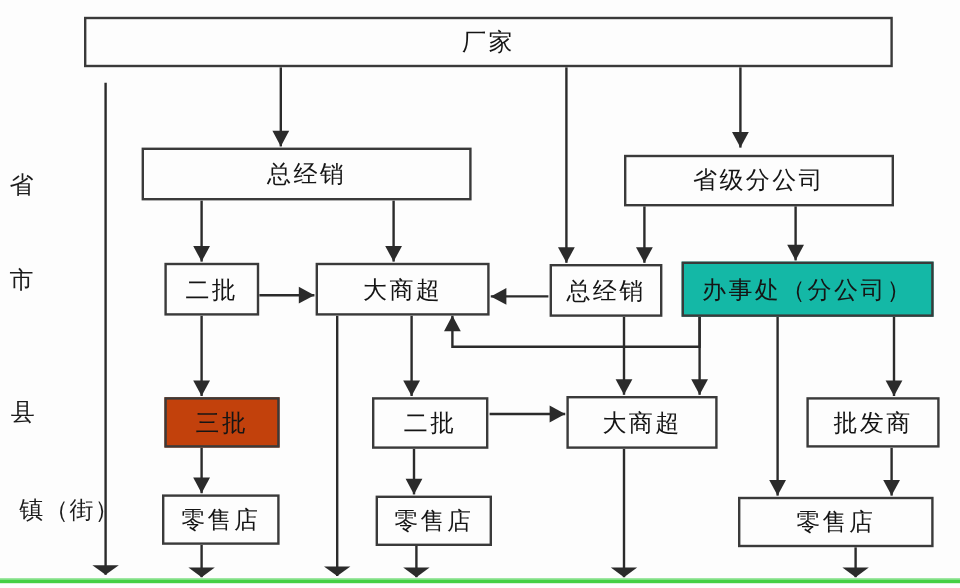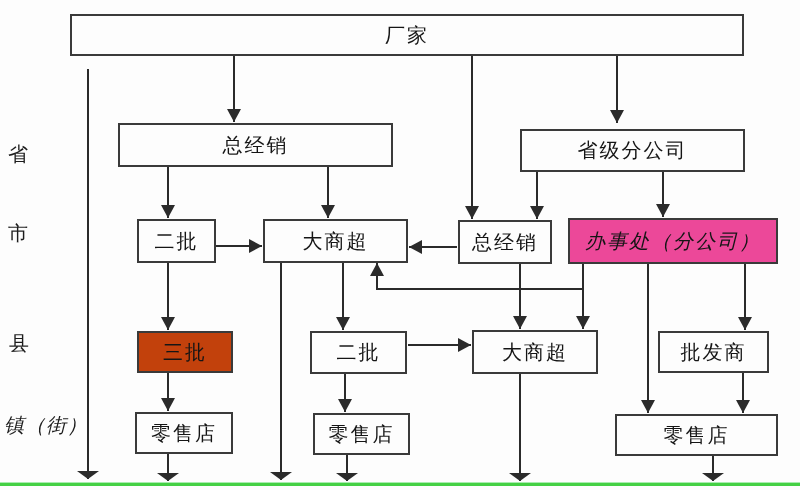--- a/index.html
+++ b/index.html
@@ -95,45 +95,45 @@
       </div>
       <div class="node" style="left: 137px; top: 219px; width: 79px; height: 44px; border-color: rgb(58, 58, 58); background: rgb(253, 253, 253);">
         <span>二批</span>
       </div>
       <div class="node" style="left: 263px; top: 219px; width: 145px; height: 44px; border-color: rgb(58, 58, 58); background: rgb(253, 253, 253);">
         <span>大商超</span>
       </div>
       <div class="node" style="left: 458px; top: 220px; width: 94px; height: 44px; border-color: rgb(58, 58, 58); background: rgb(253, 253, 253);">
         <span>总经销</span>
       </div>
-      <div class="node" style="left: 568px; top: 218px; width: 210px; height: 46px; border-color: rgb(58, 58, 58); background: #ec4899; font-style: italic;">
+      <div class="node" style="left: 568px; top: 218px; width: 210px; height: 46px; border-color: rgb(58, 58, 58); background: #14b8a6;">
         <span>办事处（分公司）</span>
       </div>
       <div class="node" style="left: 137px; top: 331px; width: 96px; height: 42px; border-color: rgb(58, 58, 58); background: #c2410c;">
         <span>三批</span>
       </div>
       <div class="node" style="left: 310px; top: 331px; width: 97px; height: 43px; border-color: rgb(58, 58, 58); background: rgb(253, 253, 253);">
         <span>二批</span>
       </div>
       <div class="node" style="left: 472px; top: 330px; width: 126px; height: 44px; border-color: rgb(58, 58, 58); background: rgb(253, 253, 253);">
         <span>大商超</span>
       </div>
-      <div class="node" style="left: 658px; top: 331px; width: 111px; height: 42px; border-color: rgb(58, 58, 58); background: rgb(253, 253, 253);">
+      <div class="node" style="left: 672px; top: 331px; width: 111px; height: 42px; border-color: rgb(58, 58, 58); background: rgb(253, 253, 253);">
         <span>批发商</span>
       </div>
       <div class="node" style="left: 135px; top: 412px; width: 98px; height: 42px; border-color: rgb(58, 58, 58); background: rgb(253, 253, 253);">
         <span>零售店</span>
       </div>
       <div class="node" style="left: 313px; top: 413px; width: 97px; height: 42px; border-color: rgb(58, 58, 58); background: rgb(253, 253, 253);">
         <span>零售店</span>
       </div>
       <div class="node" style="left: 615px; top: 414px; width: 163px; height: 42px; border-color: rgb(58, 58, 58); background: rgb(253, 253, 253);">
         <span>零售店</span>
       </div>
     </div>
   <div id="labels">
       <span class="region-label" style="left: 8px; top: 141px;">省</span>
       <span class="region-label" style="left: 8px; top: 220px;">市</span>
       <span class="region-label" style="left: 9px; top: 330px;">县</span>
-      <span class="region-label" style="left: 4px; top: 412px; font-style: italic;">镇（街）</span>
+      <span class="region-label" style="left: 16px; top: 412px;">镇（街）</span>
     </div>
   <div id="ground-line" style="top: 482px; height: 3px; background: rgb(68, 208, 68);"></div>
 </div>
 
 </body></html>

